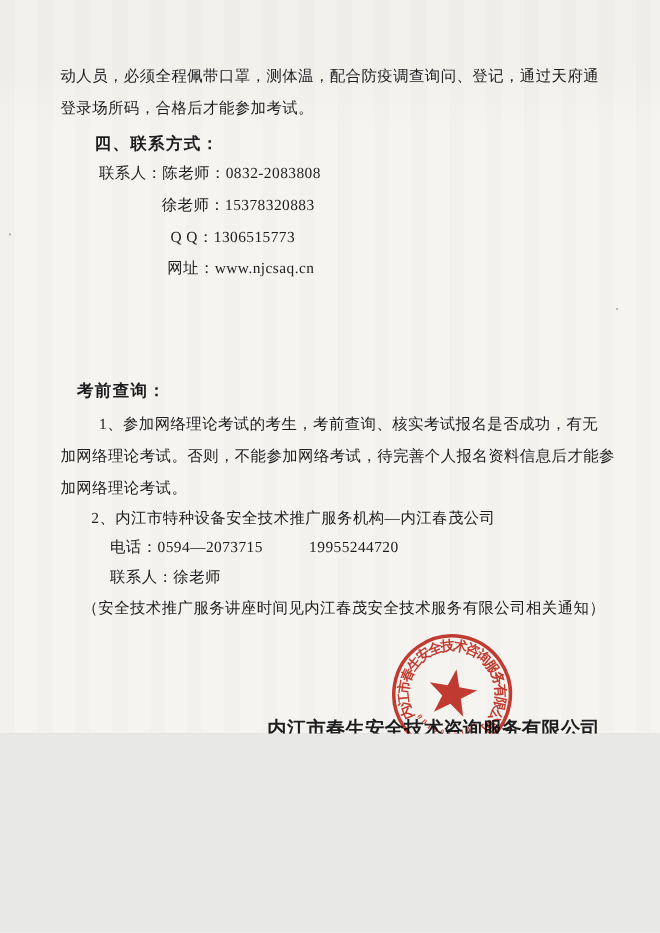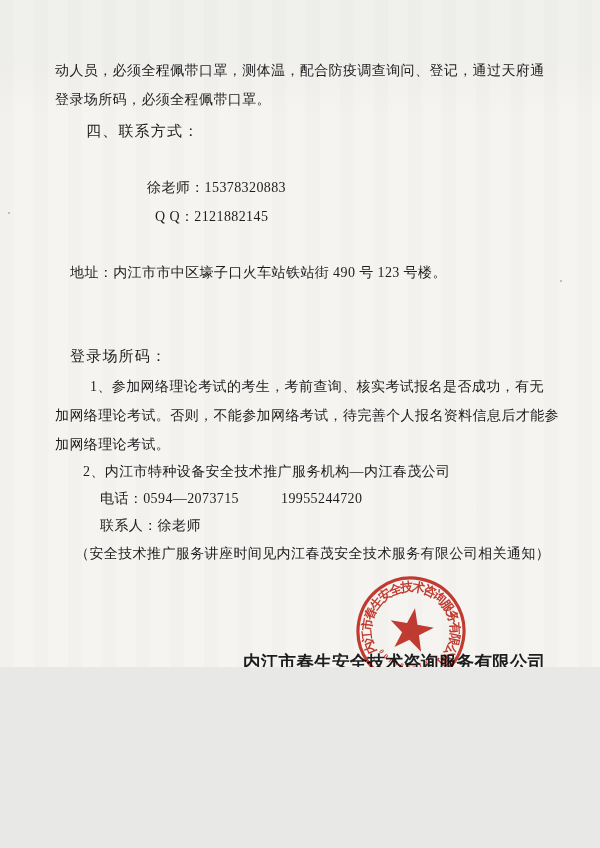--- a/index.html
+++ b/index.html
@@ -29,21 +29,21 @@
     position:absolute;
     white-space:nowrap;
     font-family:"Liberation Serif","DejaVu Serif",serif;
     font-size:14px;
     letter-spacing:.4px;
     color:var(--ink);
     line-height:1.2;
   }
   .h{
     font-family:"Liberation Sans","DejaVu Sans",sans-serif;
-    font-weight:normal;
+    font-weight:bold;
     font-size:15px;
     letter-spacing:1.2px;
   }
   .company{
     font-size:17.5px;
     font-weight:bold;
     letter-spacing:.3px;
   }
   .date{
     font-size:20px;
@@ -70,29 +70,30 @@
   }
   #seal-svg .ring-ch{font-size:12.5px;}
   #seal-svg .serial-ch{font-size:7px;font-weight:700;}
 </style>
 </head>
 <body>
 
 <div class="page">
 
   <div class="line" style="left:55px;top:63px">动人员，必须全程佩带口罩，测体温，配合防疫调查询问、登记，通过天府通</div>
-  <div class="line" style="left:55px;top:92px">登录场所码，必须全程佩带口罩。</div>
+  <div class="line" style="left:55px;top:92px">登录场所码，合格后才能参加考试。</div>
 
   <div class="line h" style="left:86px;top:122px">四、联系方式：</div>
 
+  <div class="line" style="left:90px;top:151px">联系人：陈老师：0832-2083808</div>
   <div class="line" style="left:147px;top:180px">徐老师：15378320883</div>
-  <div class="line" style="left:155px;top:209px">Q Q：2121882145</div>
-  <div class="line" style="left:70px;top:265px">地址：内江市市中区壕子口火车站铁站街 490 号 123 号楼。</div>
+  <div class="line" style="left:155px;top:209px">Q Q：1306515773</div>
+  <div class="line" style="left:152px;top:237px">网址：www.njcsaq.cn</div>
 
-  <div class="line h" style="left:70px;top:347px">登录场所码：</div>
+  <div class="line h" style="left:70px;top:347px">考前查询：</div>
 
   <div class="line" style="left:90px;top:379px">1、参加网络理论考试的考生，考前查询、核实考试报名是否成功，有无</div>
   <div class="line" style="left:55px;top:408px">加网络理论考试。否则，不能参加网络考试，待完善个人报名资料信息后才能参</div>
   <div class="line" style="left:55px;top:437px">加网络理论考试。</div>
 
   <div class="line" style="left:83px;top:464px">2、内江市特种设备安全技术推广服务机构—内江春茂公司</div>
   <div class="line" style="left:100px;top:491px">电话：0594—2073715</div>
   <div class="line" style="left:281px;top:491px">19955244720</div>
   <div class="line" style="left:100px;top:518px">联系人：徐老师</div>
   <div class="line company" style="left:243px;top:652px">内江市春生安全技术咨询服务有限公司</div>

